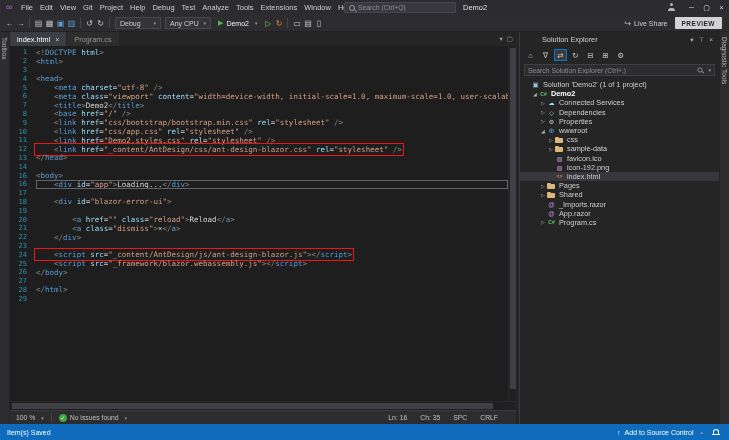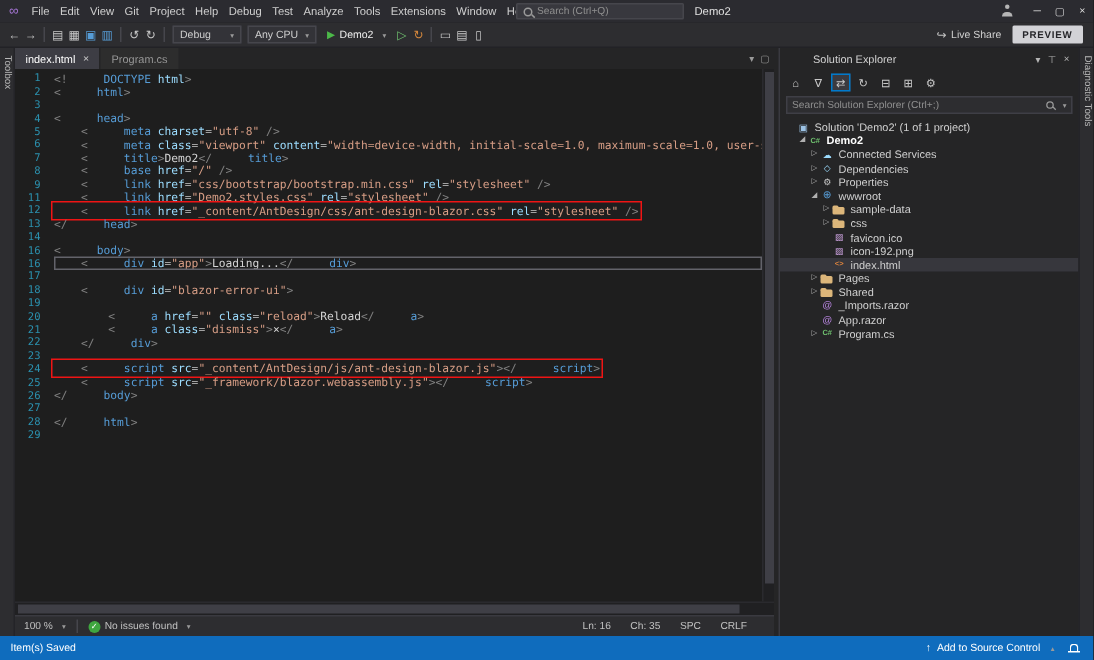--- a/index.html
+++ b/index.html
@@ -77,21 +77,21 @@
 
   .code-wrap { flex:1; min-height:0; display:flex; position:relative; }
   .code-lines { flex:1; min-width:0; overflow:hidden; padding-top:2px;
     font-family:"DejaVu Sans Mono", monospace; font-size:7.5px; }
   .code-line { display:flex; height:8.8px; align-items:center; }
   .ln { width:22px; flex:0 0 auto; text-align:right; padding-right:5px; color:#2b91af;
     font-size:7px; }
   .lc { white-space:pre; margin-left:4px; }
   .code-line.current .lc { flex:1 1 auto; outline:1px solid #63636a; outline-offset:-1px; }
   .code-line.boxed .lc { outline:1.5px solid var(--red-box); outline-offset:1px;text-align:center; }
-  .tk-d { color:#808080; } .tk-t { color:#569cd6;margin-left:24px; } .tk-a { color:#9cdcfe; }
+  .tk-d { color:#808080; } .tk-t { color:#569cd6; } .tk-a { color:#9cdcfe; }
   .tk-o { color:#c8c8c8; } .tk-s { color:#d69d85; } .tk-x { color:#d4d4d4; }
 
   .v-scroll { width:8px; flex:0 0 auto; background:#202022; border-left:1px solid #2a2a2e;
     position:relative; }
   .v-thumb { position:absolute; top:2px; left:1px; width:6px; height:96%; background:#3f3f46; }
   .h-scroll { height:9px; flex:0 0 auto; background:#202022; border-top:1px solid #2a2a2e;
     position:relative; }
   .h-thumb { position:absolute; top:1px; left:2px; width:95%; height:6px; background:#3f3f46; }
 
   .editor-status { height:14px; flex:0 0 auto; background:#2d2d30; border-top:1px solid #3a3a40;
@@ -114,21 +114,21 @@
   .se-hicon { color:#b5b5b5; font-size:6.5px; }
   .se-toolbar { height:16px; flex:0 0 auto; display:flex; align-items:center; gap:2px;
     padding:0 4px; }
   .se-tool { width:13px; height:12px; display:flex; align-items:center; justify-content:center;
     color:#c8c8c8; font-size:7.5px; }
   .se-tool.active { border:1px solid var(--accent); background:#3a3a40; }
   .se-search { margin:1px 4px 3px; height:12px; flex:0 0 auto; background:#2d2d30;
     border:1px solid #3f3f46; display:flex; align-items:center; padding:0 3px; }
   .mag.small { transform:scale(.85); margin:0 1px; }
   .tree { flex:1; overflow:hidden; padding-top:1px; font-size:7.3px; }
-  .tree-row { height:9.2px; display:flex; color:#cfcfcf; white-space:nowrap; }
+  .tree-row { height:9.2px; display:flex; align-items:center; color:#cfcfcf; white-space:nowrap; }
   .tree-row.selected { background:#37373d; }
   .tree-row.bold .tlabel { font-weight:bold; color:#fff; }
   .chev { width:8px; flex:0 0 auto; text-align:center; font-size:5px; color:#b0b0b0; }
   .ticon { width:9px; height:9px; flex:0 0 auto; display:flex; align-items:center;
     justify-content:center; margin-right:3px; font-size:6px; }
   .ti-solution { color:#9cc3e5; font-size:6.5px; }
   .ti-csharp-project, .ti-csharp-file { color:#6fc06f; font-weight:bold; font-size:5px; }
   .ti-cloud { color:#9cdcfe; }
   .ti-dependencies { color:#9cdcfe; }
   .ti-properties { color:#c8c8c8; }
@@ -287,20 +287,24 @@
             </div>
             <div class="code-line">
               <span class="ln">8</span>
               <span class="lc"><span class="tk-x">    </span><span class="tk-d">&lt;</span><span class="tk-t">base</span><span class="tk-a"> href</span><span class="tk-o">=</span><span class="tk-s">"/"</span><span class="tk-d"> /&gt;</span></span>
             </div>
             <div class="code-line">
               <span class="ln">9</span>
               <span class="lc"><span class="tk-x">    </span><span class="tk-d">&lt;</span><span class="tk-t">link</span><span class="tk-a"> href</span><span class="tk-o">=</span><span class="tk-s">"css/bootstrap/bootstrap.min.css"</span><span class="tk-a"> rel</span><span class="tk-o">=</span><span class="tk-s">"stylesheet"</span><span class="tk-d"> /&gt;</span></span>
             </div>
             <div class="code-line">
+              <span class="ln">10</span>
+              <span class="lc"><span class="tk-x">    </span><span class="tk-d">&lt;</span><span class="tk-t">link</span><span class="tk-a"> href</span><span class="tk-o">=</span><span class="tk-s">"css/app.css"</span><span class="tk-a"> rel</span><span class="tk-o">=</span><span class="tk-s">"stylesheet"</span><span class="tk-d"> /&gt;</span></span>
+            </div>
+            <div class="code-line">
               <span class="ln">11</span>
               <span class="lc"><span class="tk-x">    </span><span class="tk-d">&lt;</span><span class="tk-t">link</span><span class="tk-a"> href</span><span class="tk-o">=</span><span class="tk-s">"Demo2.styles.css"</span><span class="tk-a"> rel</span><span class="tk-o">=</span><span class="tk-s">"stylesheet"</span><span class="tk-d"> /&gt;</span></span>
             </div>
             <div class="code-line boxed">
               <span class="ln">12</span>
               <span class="lc"><span class="tk-x">    </span><span class="tk-d">&lt;</span><span class="tk-t">link</span><span class="tk-a"> href</span><span class="tk-o">=</span><span class="tk-s">"_content/AntDesign/css/ant-design-blazor.css"</span><span class="tk-a"> rel</span><span class="tk-o">=</span><span class="tk-s">"stylesheet"</span><span class="tk-d"> /&gt;</span></span>
             </div>
             <div class="code-line">
               <span class="ln">13</span>
               <span class="lc"><span class="tk-d">&lt;/</span><span class="tk-t">head</span><span class="tk-d">&gt;</span></span>
@@ -448,26 +452,26 @@
             <span class="tlabel">Properties</span>
           </div>
           <div class="tree-row" style="padding-left: 19px;">
             <span class="chev">◢</span>
             <span class="ticon ti-wwwroot">⊕</span>
             <span class="tlabel">wwwroot</span>
           </div>
           <div class="tree-row" style="padding-left: 27px;">
             <span class="chev">▷</span>
             <span class="ticon ti-folder"></span>
+            <span class="tlabel">css</span>
+          </div>
+          <div class="tree-row" style="padding-left: 27px;">
+            <span class="chev">▷</span>
+            <span class="ticon ti-folder"></span>
             <span class="tlabel">sample-data</span>
-          </div>
-          <div class="tree-row" style="padding-left: 27px;">
-            <span class="chev">▷</span>
-            <span class="ticon ti-folder"></span>
-            <span class="tlabel">css</span>
           </div>
           <div class="tree-row" style="padding-left: 27px;">
             <span class="chev"></span>
             <span class="ticon ti-image">▨</span>
             <span class="tlabel">favicon.ico</span>
           </div>
           <div class="tree-row" style="padding-left: 27px;">
             <span class="chev"></span>
             <span class="ticon ti-image">▨</span>
             <span class="tlabel">icon-192.png</span>

